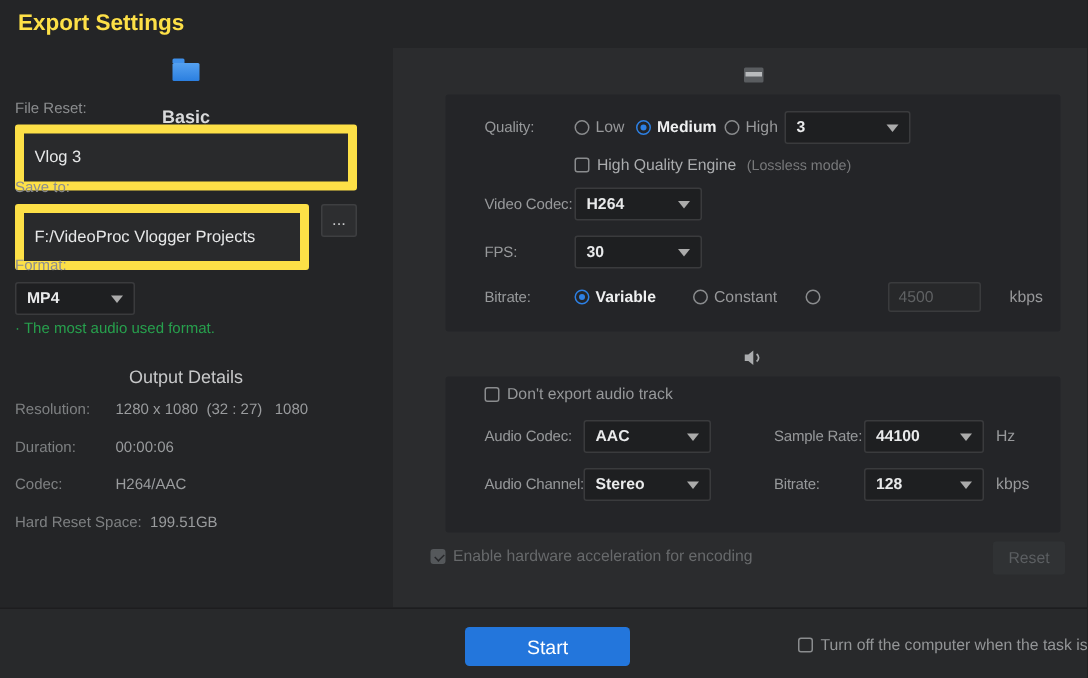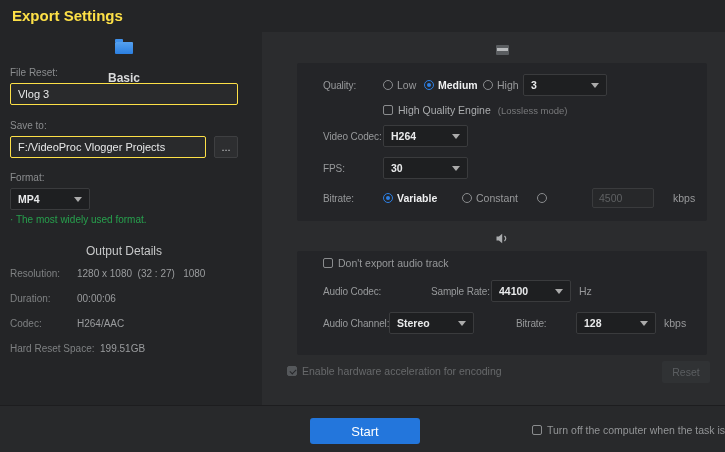--- a/index.html
+++ b/index.html
@@ -34,22 +34,22 @@
        border-left:1.5px solid #26272a;border-bottom:1.5px solid #26272a;transform:rotate(-45deg);}
   .ctext{font-size:10.5px;color:#aaacae;white-space:nowrap;}
   .csub{font-size:9.5px;color:#78797b;margin-left:2px;white-space:nowrap;}
   
   .left{position:absolute;left:10px;top:40px;width:228px;}
   .left .abspos{position:absolute;left:0;right:0;}
   .folder{width:18px;height:12px;background:linear-gradient(#55a1f0,#2b7fe0);border-radius:1px;
           position:relative;flex:none;}
   .folder::before{content:"";position:absolute;top:-3px;left:0;width:8px;height:3px;
           background:#3f90ea;border-radius:1px 1px 0 0;}
-  .tin{width:100%;height:22px;box-sizing:border-box;background:#292a2c;border:1px solid #fde047;
-       border-radius:2px;color:#e7e8e9;font-size:11px;padding:4px 7px;outline:none;
+  .tin{width:100%;height:22px;box-sizing:border-box;background:#292a2c;border:6px solid #fde047;
+       border-radius:2px;color:#e7e8e9;font-size:11px;padding:16px 7px;outline:none;
        font-family:"Liberation Sans",sans-serif;}
   .saverow{display:flex;gap:8px;}
   .browse{width:24px;height:22px;flex:none;background:#2d2e30;border:1px solid #3e3f41;
           border-radius:2px;color:#c9cacb;font-size:11px;line-height:18px;text-align:center;
           cursor:default;}
   .hint{font-size:10px;color:#27a04d;}
   .od-row{display:flex;margin-bottom:14px;font-size:10px;}
   .od-row .k{color:#7e8082;min-width:67px;flex:none;white-space:pre;}
   .od-row .v{color:#9a9c9e;white-space:pre;}
   
@@ -107,21 +107,21 @@
       <input class="tin" value="F:/VideoProc Vlogger Projects" style="">
       <button class="browse">...</button>
     </div>
 
     <div class="lbl abspos" style="top:132px;">Format:</div>
     <div class="dd abspos" style="top:148px;width:80px;">
       <span class="val">MP4</span>
       <span class="caret"></span>
     </div>
 
-    <div class="hint abspos" style="top:174px;">· The most widely used format.</div>
+    <div class="hint abspos" style="top:174px;">· The most audio used format.</div>
 
     <div class="sec abspos" style="top:204px;">
       <span class="t" style="color:#c7c8c9;font-weight:400;">Output Details</span>
       <span class="line"></span>
     </div>
 
     <div class="abspos" style="top:228px;">
       <div class="od-row">
         <span class="k">Resolution:</span>
         <span class="v">1280 x 1080  (32 : 27)   1080</span>
@@ -227,20 +227,24 @@
 
       <div class="brow" style="top:4px;height:16px;">
         <span class="check">
           <span class="box"></span>
           <span class="ctext" style="color:#96989a;">Don't export audio track</span>
         </span>
       </div>
 
       <div class="brow" style="top:29px;">
         <span class="lb2">Audio Codec:</span>
+        <div class="dd w85">
+          <span class="val">AAC</span>
+          <span class="caret"></span>
+        </div>
         <span class="lb3">Sample Rate:</span>
         <div class="dd w80">
           <span class="val">44100</span>
           <span class="caret"></span>
         </div>
         <span class="unit">Hz</span>
       </div>
 
       <div class="brow" style="top:61px;">
         <span class="lb2">Audio Channel:</span>

